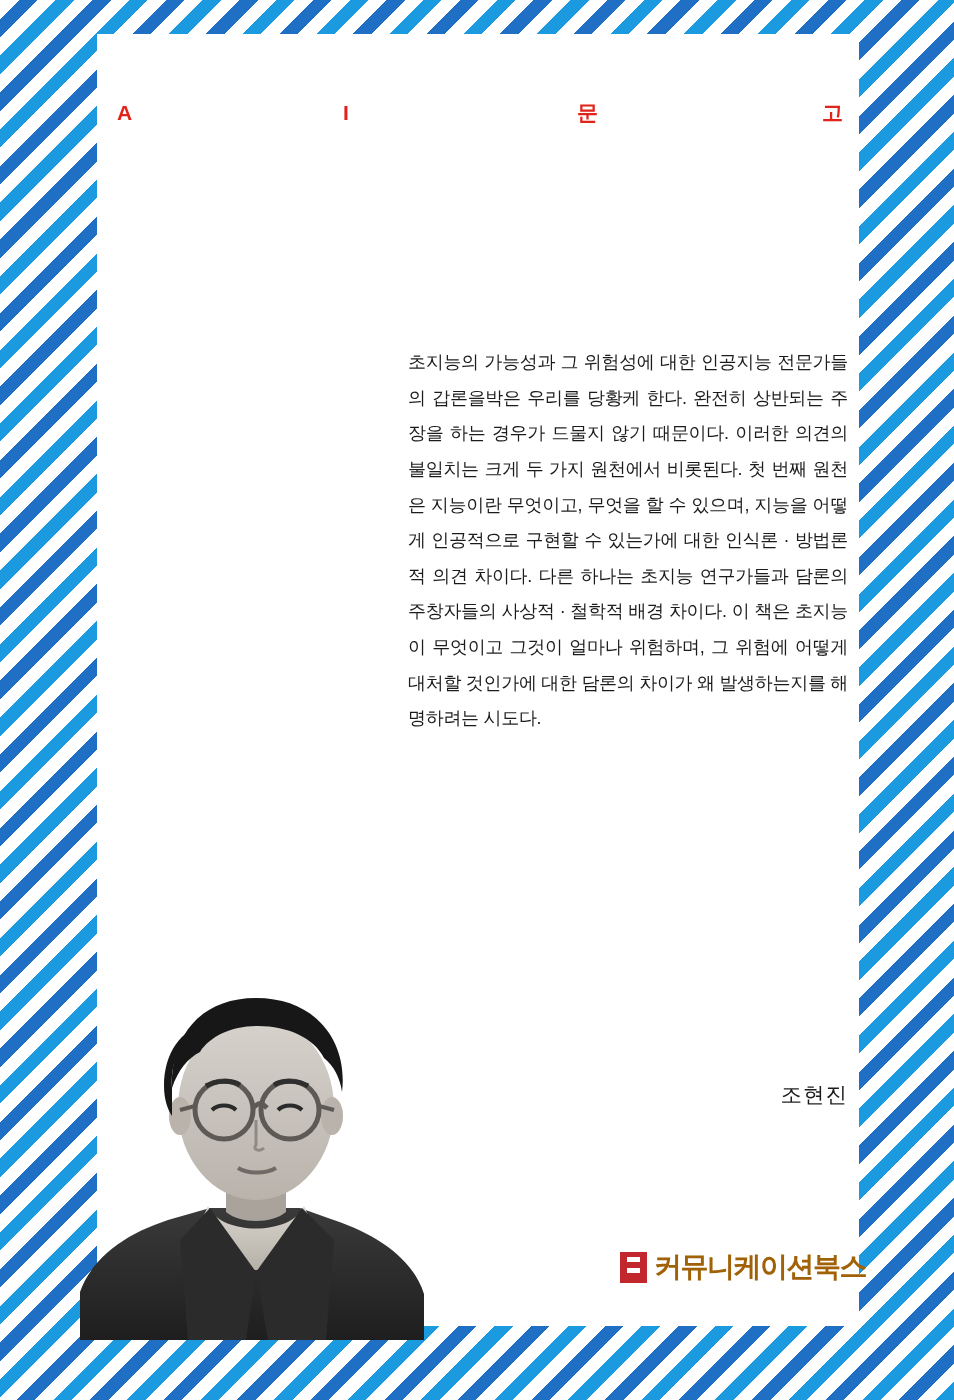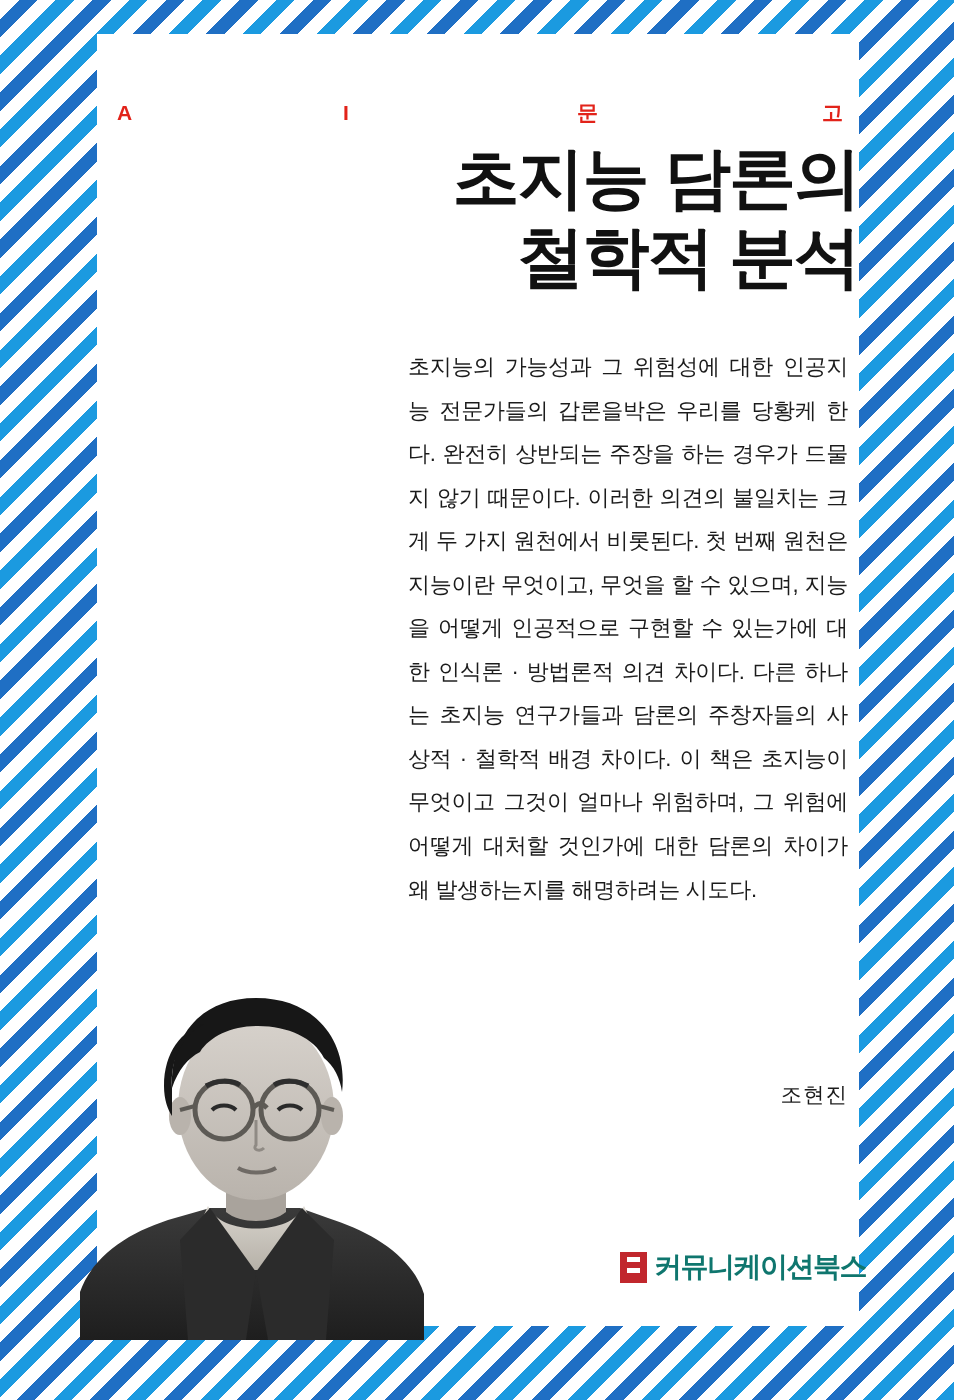--- a/index.html
+++ b/index.html
@@ -79,21 +79,21 @@
     color: #111111;
   }
   .title .line { display: block; white-space: nowrap; }
 
   
   .body-copy {
     position: absolute;
     left: 408px;
     top: 345px;
     width: 440px;
-    font-size: 22px;
+    font-size: 18px;
     line-height: 1.98;
     color: #1b1b1b;
     text-align: justify;
     text-justify: inter-character;
     letter-spacing: -0.3px;
   }
   
   .author {
     position: absolute;
     left: 408px;
@@ -134,21 +134,21 @@
     position: absolute;
     left: 7px;
     top: 16px;
     width: 13px;
     height: 5px;
     background: #ffffff;
   }
   .pub-name {
     font-size: 28px;
     font-weight: bold;
-    color: #0f766e;
+    color: #a16207;
     letter-spacing: -1.5px;
   }
 
   
   .portrait {
     position: absolute;
     left: 60px;
     top: 940px;
     width: 390px;
     height: 400px;
@@ -164,24 +164,20 @@
 
   <div class="card"></div>
 
   <div class="kicker">
     <span class="k1">A</span>
     <span class="k2">I</span>
     <span class="k3">문</span>
     <span class="k4">고</span>
   </div>
 
-  <div class="title">
-    <span class="line">초지능 담론의</span>
-    <span class="line">철학적 분석</span>
-  </div>
 
   <div class="body-copy">초지능의 가능성과 그 위험성에 대한 인공지능 전문가들의 갑론을박은 우리를 당황케 한다. 완전히 상반되는 주장을 하는 경우가 드물지 않기 때문이다. 이러한 의견의 불일치는 크게 두 가지 원천에서 비롯된다. 첫 번째 원천은 지능이란 무엇이고, 무엇을 할 수 있으며, 지능을 어떻게 인공적으로 구현할 수 있는가에 대한 인식론 · 방법론적 의견 차이다. 다른 하나는 초지능 연구가들과 담론의 주창자들의 사상적 · 철학적 배경 차이다. 이 책은 초지능이 무엇이고 그것이 얼마나 위험하며, 그 위험에 어떻게 대처할 것인가에 대한 담론의 차이가 왜 발생하는지를 해명하려는 시도다.</div>
 
   <div class="author">조현진</div>
 
   <div class="publisher">
     <div class="pub-mark"></div>
     <div class="pub-name">커뮤니케이션북스</div>
   </div>
 

